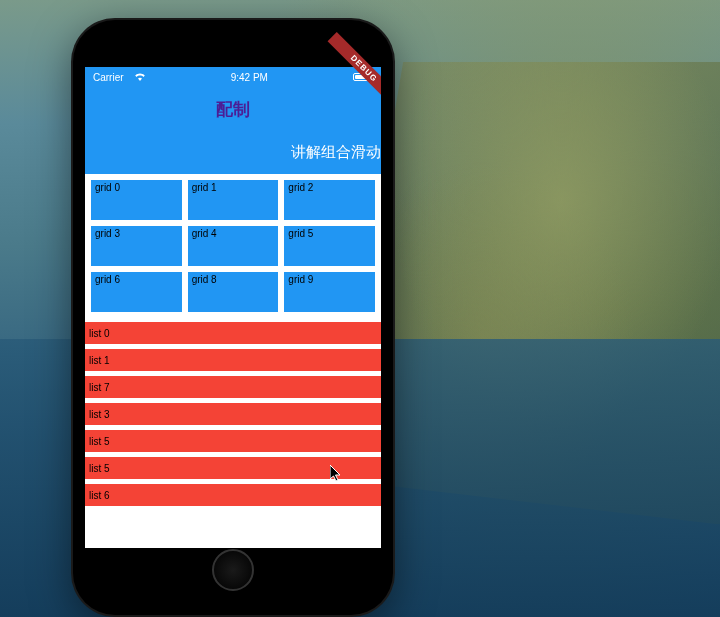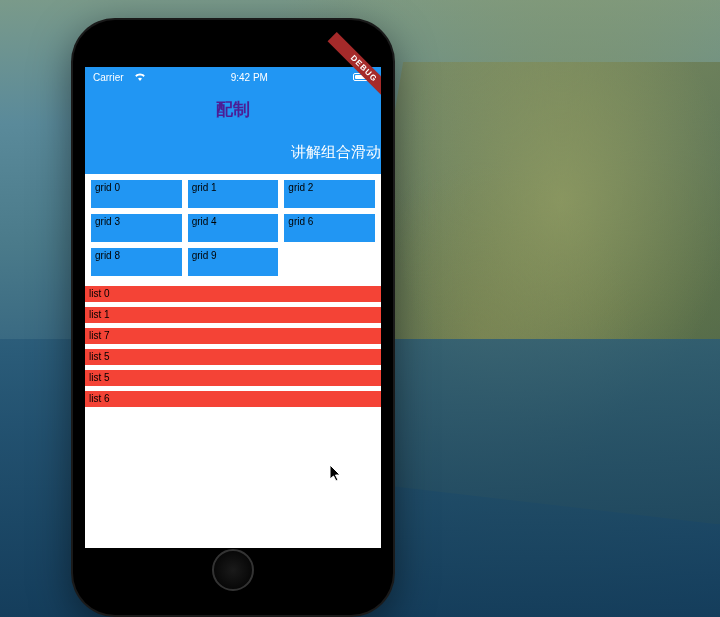--- a/index.html
+++ b/index.html
@@ -160,41 +160,41 @@
       grid-template-columns: repeat(3, 1fr);
       gap: 6px;
       padding: 6px;
       background: #fff;
     }
     
     .grid-item {
       background: #2196F3;
       color: #000;
       font-size: 10px;
-      height: 28px;
+      height: 40px;
       padding: 2px 4px;
       display: flex;
       align-items: flex-start;
     }
     
     
     .list-container {
       background: #fff;
       padding-top: 4px;
     }
     
     .list-item {
       background: #F44336;
       color: #000;
       font-size: 10px;
-      height: 16px;
+      height: 22px;
       margin-bottom: 5px;
       padding: 2px 4px;
       display: flex;
-      align-items: flex-start;
+      align-items: center;
     }
     
     
     .home-button {
       position: absolute;
       bottom: 12px;
       left: 50%;
       transform: translateX(-50%);
       width: 42px;
       height: 42px;
@@ -318,39 +318,45 @@
           <div class="grid-item">
               <span>grid 2</span>
             </div>
           <div class="grid-item">
               <span>grid 3</span>
             </div>
           <div class="grid-item">
               <span>grid 4</span>
             </div>
           <div class="grid-item">
+              <span>grid 5</span>
+            </div>
+          <div class="grid-item">
               <span>grid 6</span>
             </div>
           <div class="grid-item">
               <span>grid 8</span>
             </div>
           <div class="grid-item">
               <span>grid 9</span>
             </div>
         </div>
 
         <div class="list-container">
           <div class="list-item">
               <span>list 0</span>
             </div>
           <div class="list-item">
               <span>list 1</span>
             </div>
           <div class="list-item">
               <span>list 7</span>
+            </div>
+          <div class="list-item">
+              <span>list 3</span>
             </div>
           <div class="list-item">
               <span>list 5</span>
             </div>
           <div class="list-item">
               <span>list 5</span>
             </div>
           <div class="list-item">
               <span>list 6</span>
             </div>

